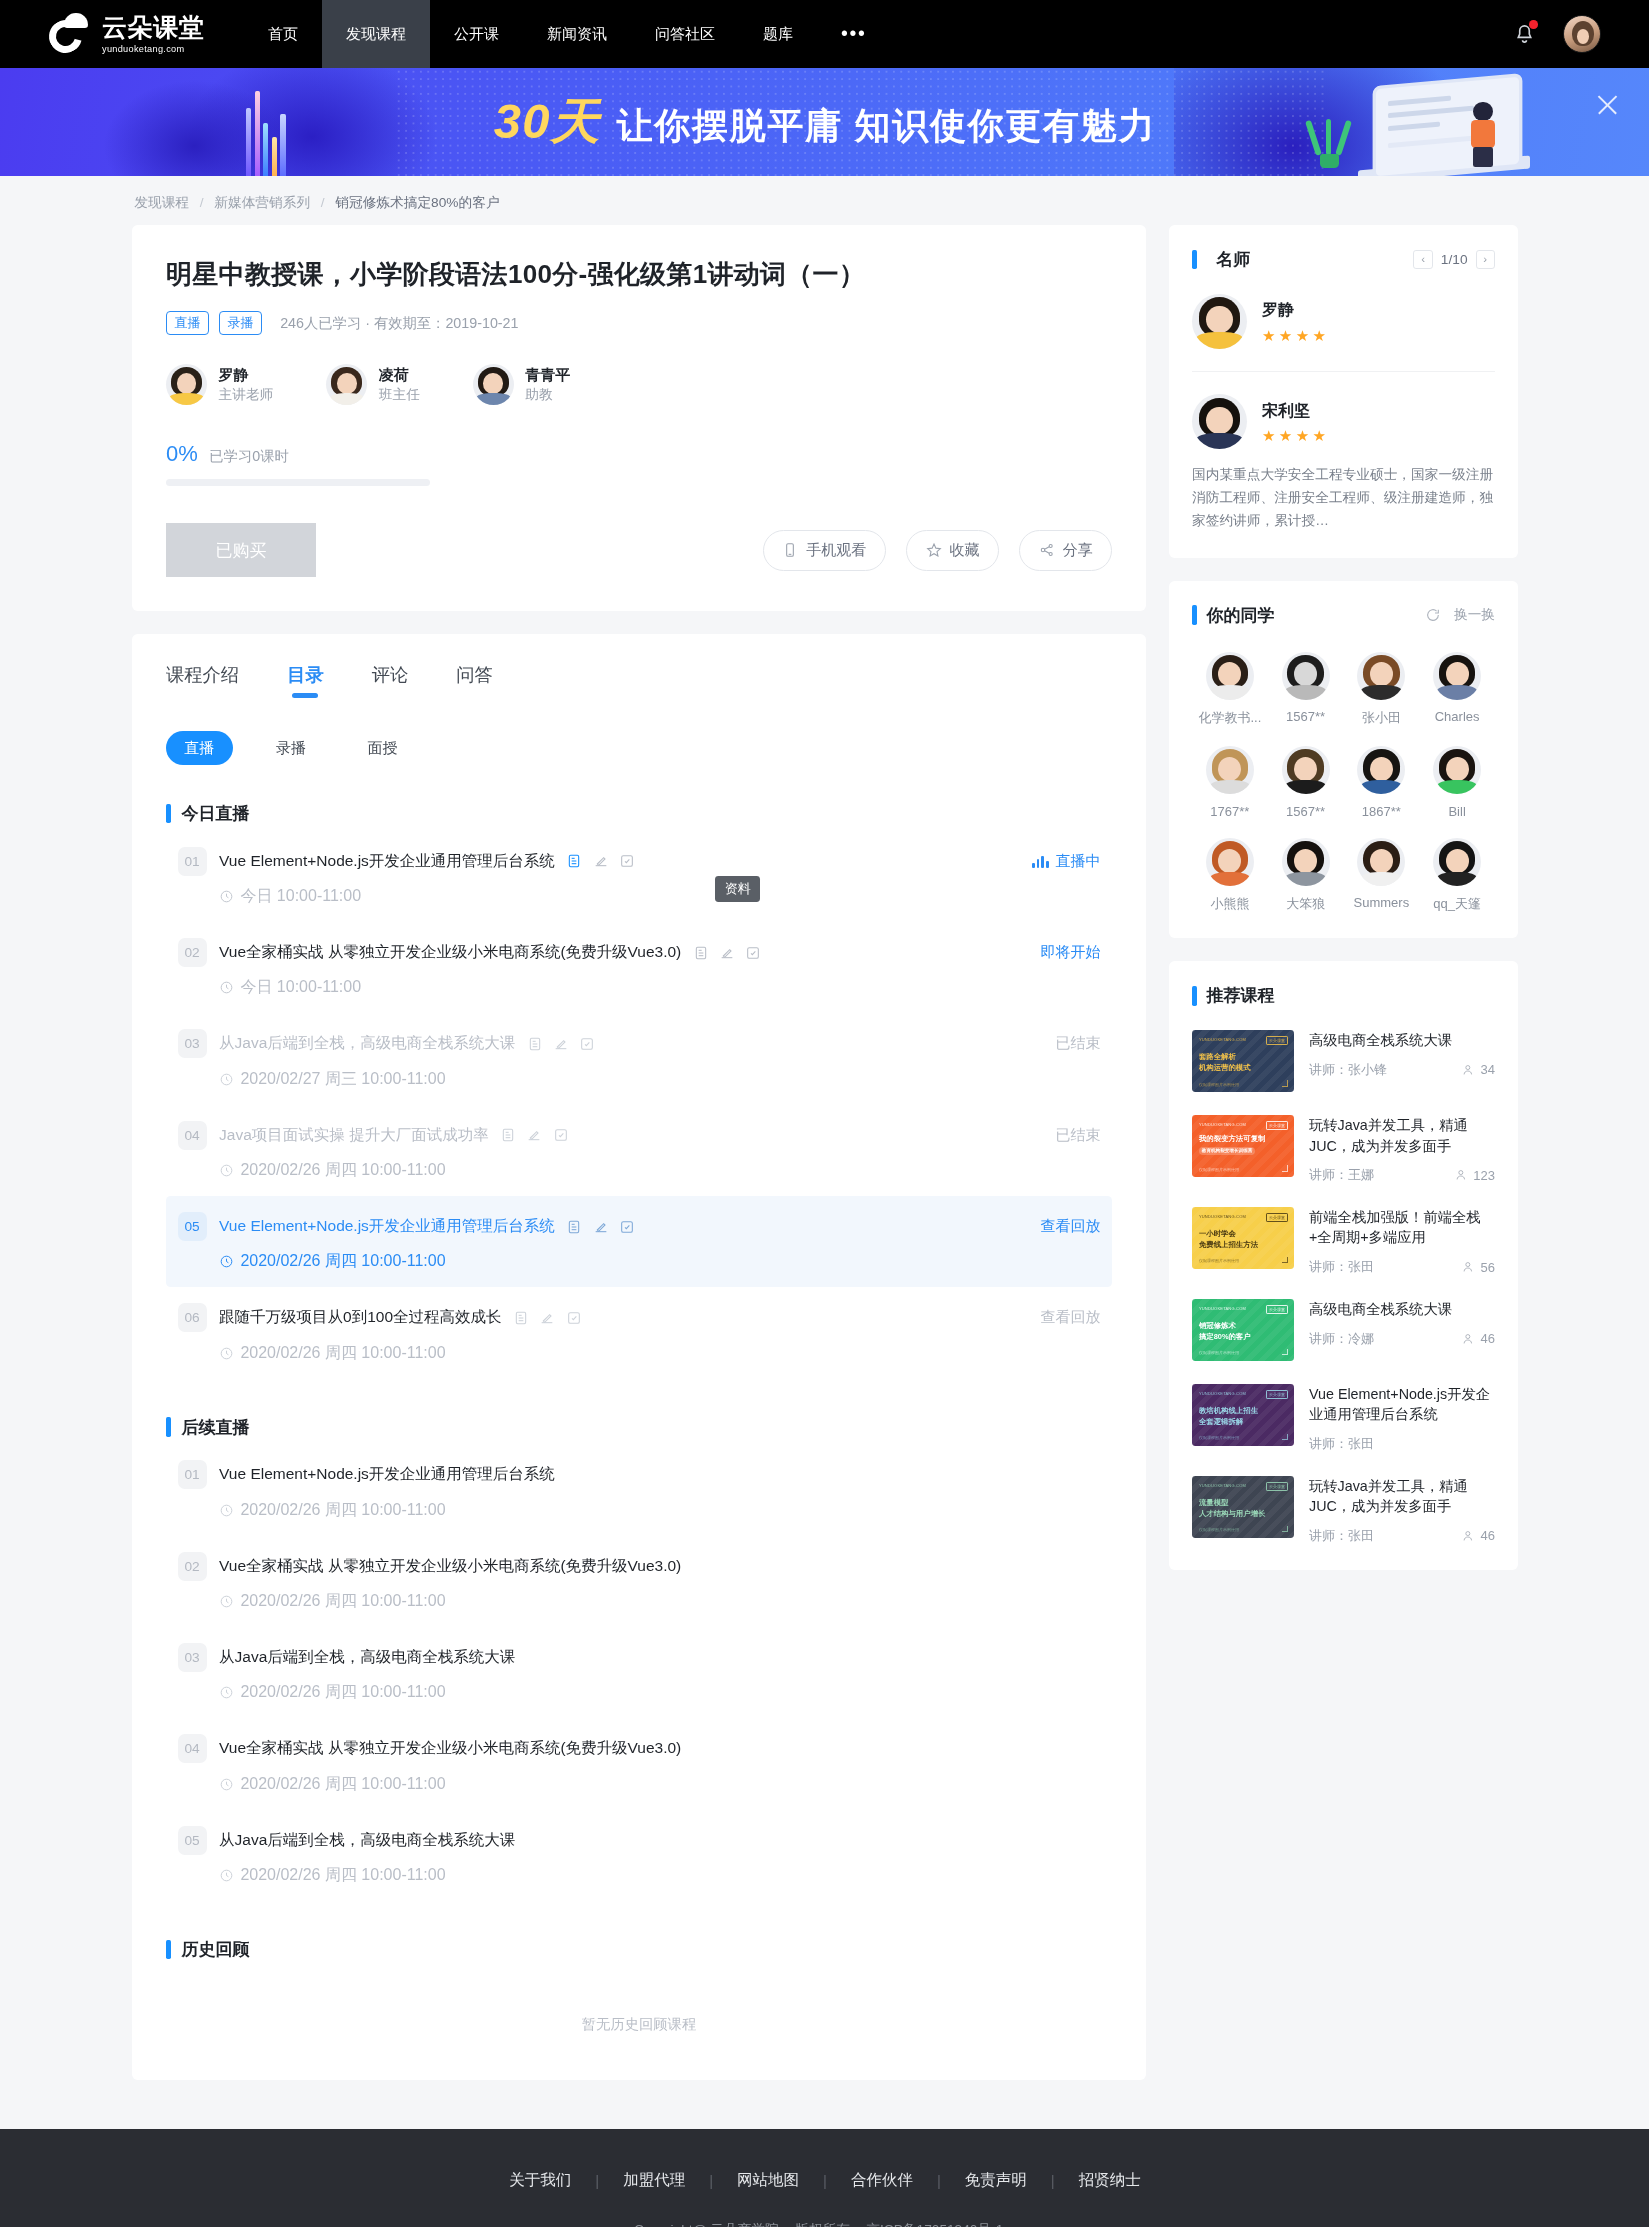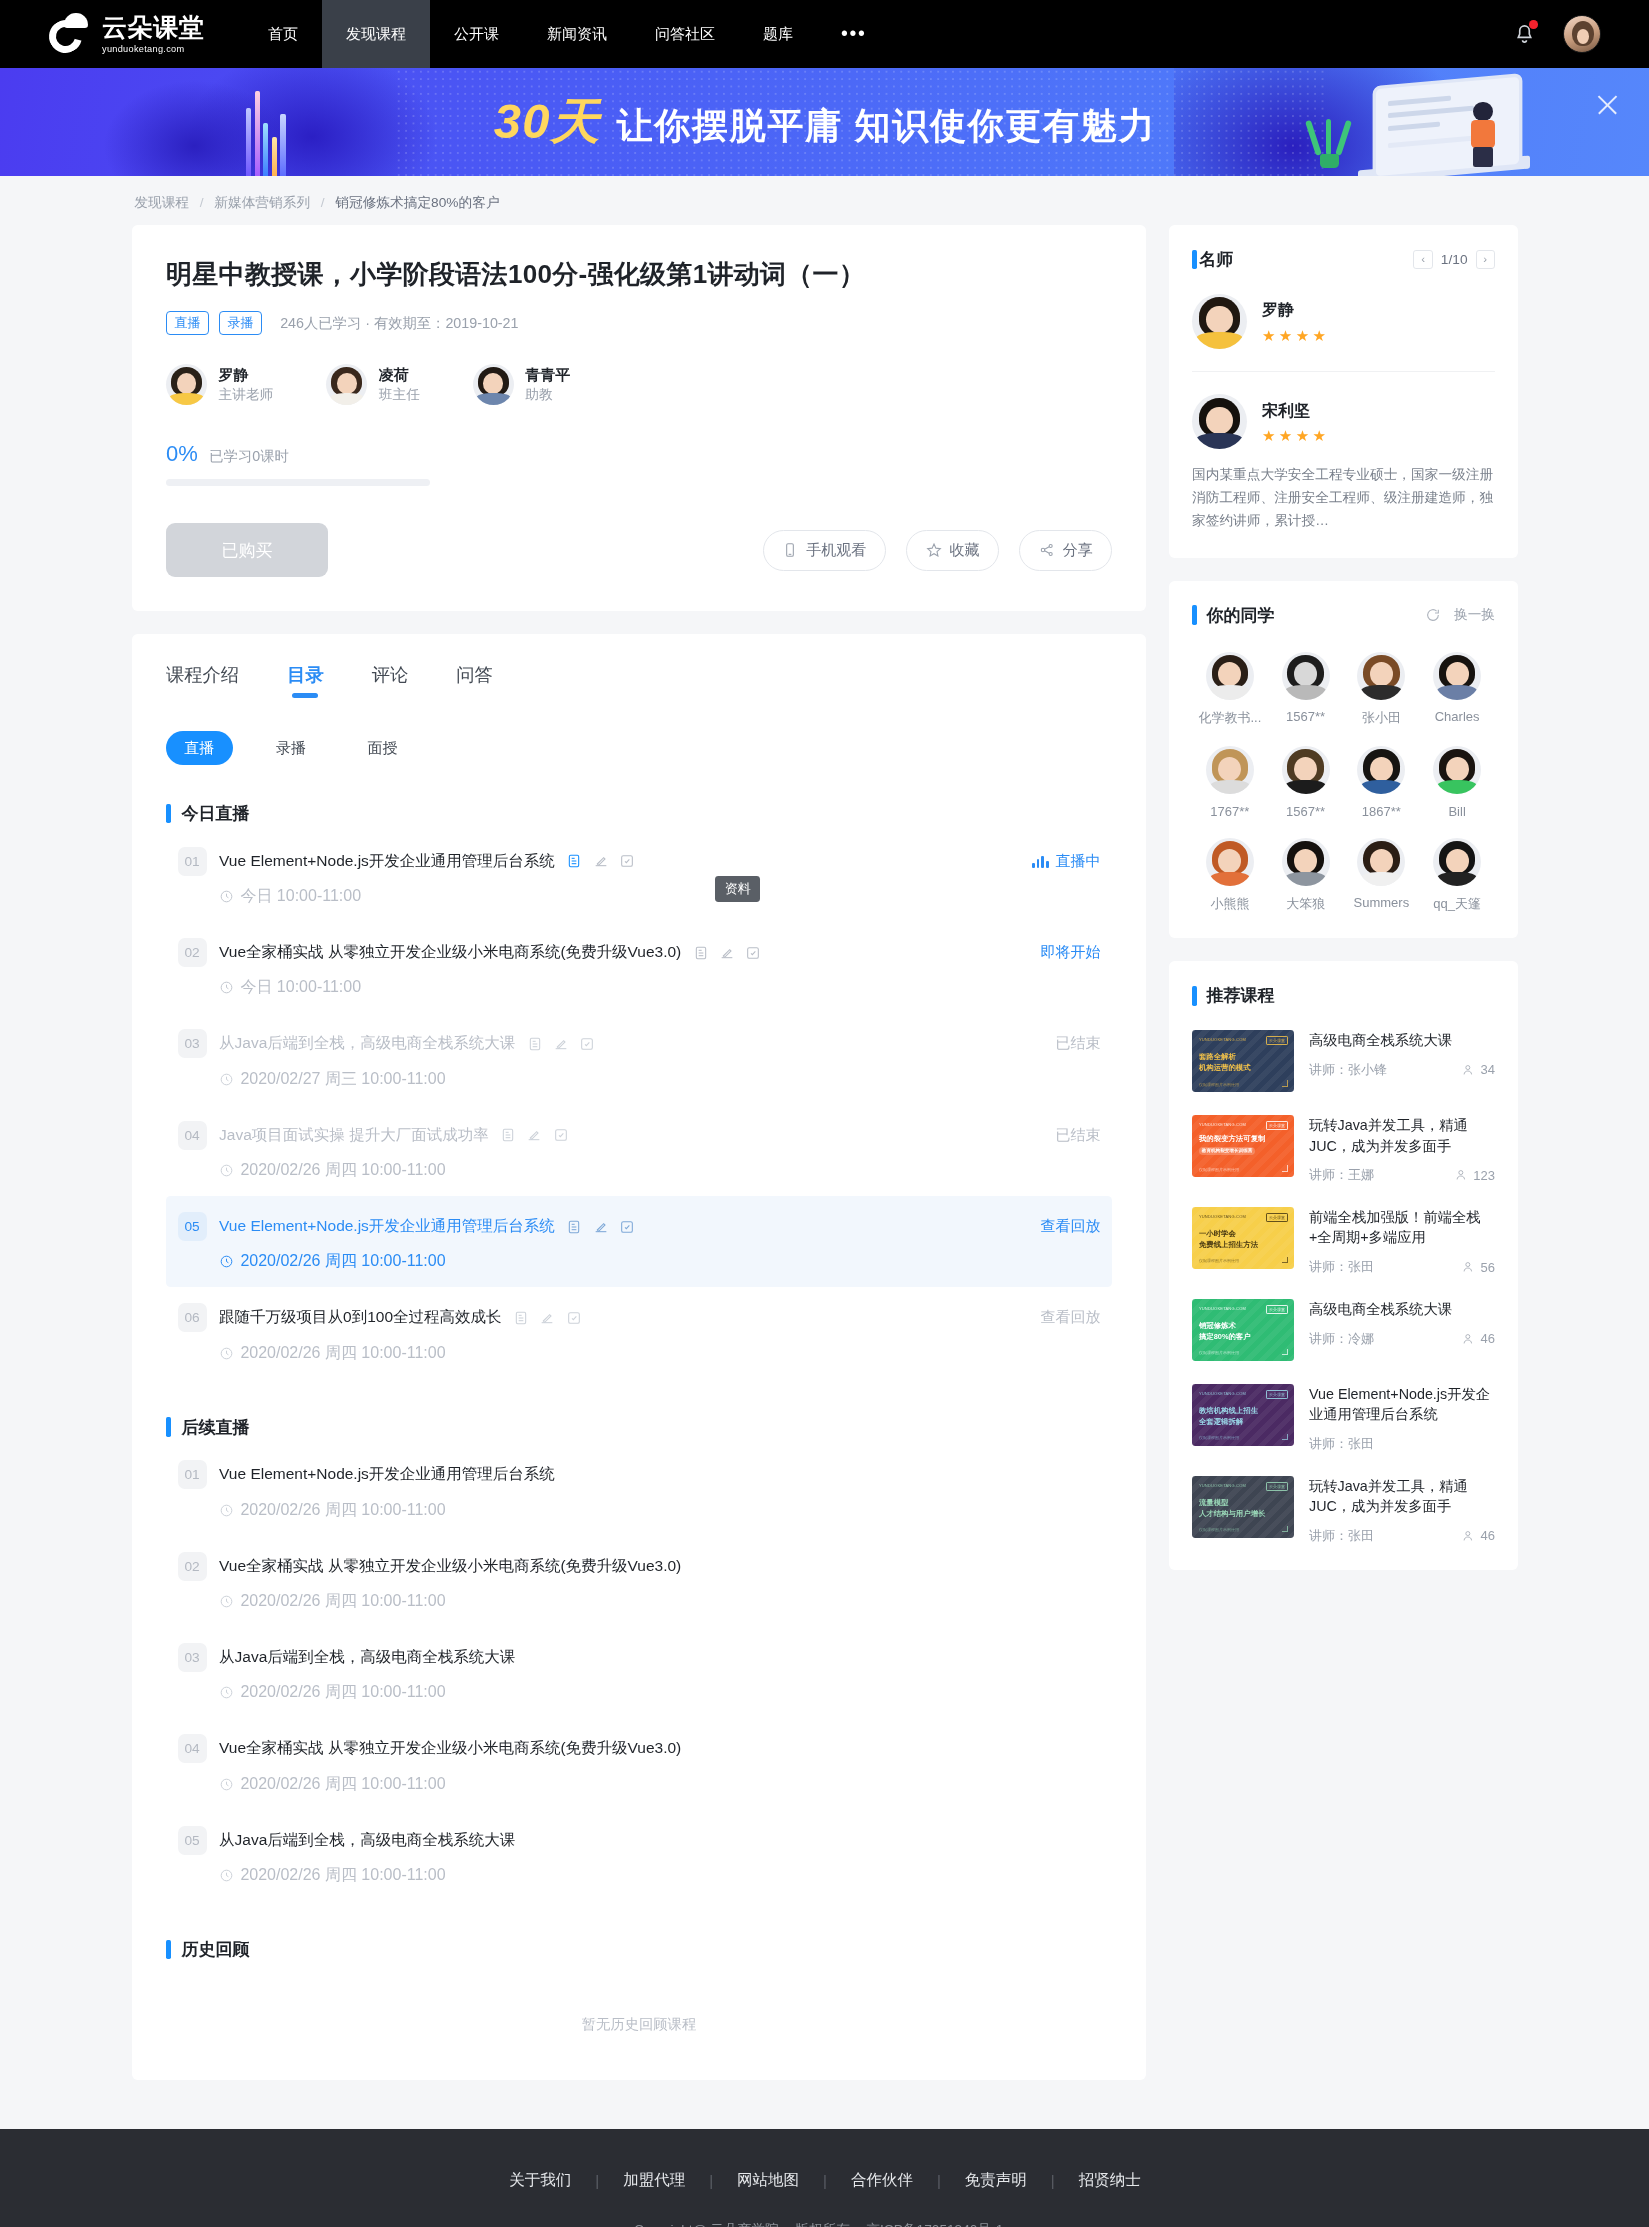--- a/index.html
+++ b/index.html
@@ -167,21 +167,21 @@
   .t-role { font-size: 13.7px; color: #9aa1ac; margin-top: 3.4px; line-height: 1.2; }
 
   .progress-row { margin-top: 36px; display: flex; align-items: baseline; gap: 11.5px; }
   .progress-pct { font-size: 22px; color: #2b8cf5; font-weight: 500; }
   .progress-label { font-size: 14.3px; color: #9aa1ac; }
   .progress-bar { margin-top: 11.5px; width: 264px; height: 7.4px; border-radius: 4px; background: #eef0f4; }
   .progress-bar i { display:block; height:100%; width:0%; background:#2b8cf5; border-radius:4px; }
 
   .actions { display: flex; align-items: center; margin-top: 37px; }
   .btn-bought {
-    width: 162px; height: 54px; border-radius: 9px; background: #d2d5da; color: #fff;
+    width: 150px; height: 54px; border-radius: 0; background: #d2d5da; color: #fff;
     font-size: 17px; display: flex; align-items: center; justify-content: center; cursor: pointer;
   }
   .act-right { margin-left: auto; display: flex; align-items: center; gap: 20.6px; }
   .pill {
     height: 41px; border: 0.9px solid #e3e6eb; border-radius: 20.6px; background: #fff;
     display: flex; align-items: center; gap: 8px; padding: 0 18.3px; cursor: pointer;
     font-size: 15px; color: #6b7280;
   }
   .pill svg { width: 16px; height: 16px; }
 
@@ -772,21 +772,21 @@
           </div>
           <div class="empty-note">暂无历史回顾课程</div>
         </div>
       </div>
 
       <div class="col-side">
 
         <div class="card side-card">
           <div class="side-head">
             <span class="sec-bar"></span>
-            <span class="sec-title" style="margin-left:2px">名师</span>
+            <span class="sec-title" style="margin-left:19px">名师</span>
             <span class="side-pager">
               <span class="pg-btn">‹</span>
               <span>1/10</span>
               <span class="pg-btn">›</span>
             </span>
           </div>
 
           <div class="master">
             <div class="master-top">
               <div class="m-avatar">

